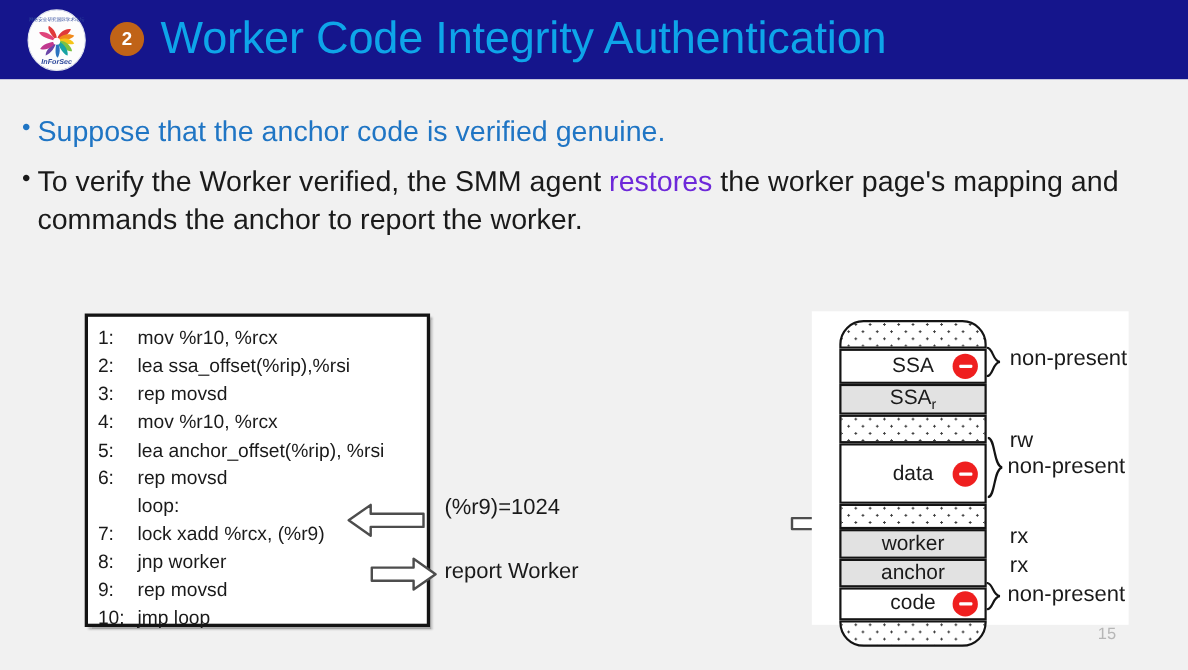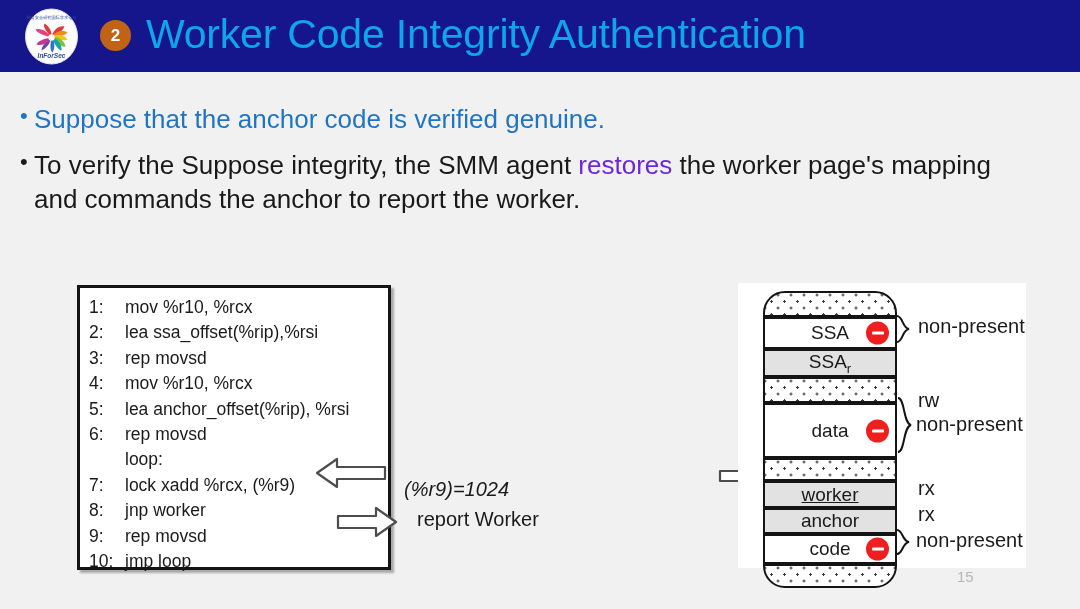--- a/index.html
+++ b/index.html
@@ -88,22 +88,22 @@
   #arrow-left-in  { left: 315px; top: 456px; }
   #arrow-right-out{ left: 336px; top: 505px; }
   #arrow-worker   { left: 718px; top: 461px; }
 
   .ann-text {
     position: absolute;
     font-size: 20px;
     color: #1a1a1a;
     white-space: nowrap;
   }
-  #ann-r9     { left: 404px; top: 478px; font-style: italic; }
-  #ann-report { left: 404px; top: 508px; margin-left: 13px; }
+  #ann-r9     { left: 404px; top: 450px; }
+  #ann-report { left: 404px; top: 508px; }
 
   
   #mem-panel {
     position: absolute;
     left: 738px; top: 283px;
     width: 288px; height: 285px;
     background: #ffffff;
   }
   #mem-stack {
     position: absolute;
@@ -158,21 +158,21 @@
     position: absolute;
     font-size: 20px;
     color: #1a1a1a;
     white-space: nowrap;
   }
   .brace { position: absolute; }
 
   
   #page-number {
     position: absolute;
-    left: 957px; top: 568px;
+    left: 998px; top: 568px;
     font-size: 15px;
     color: #b6b6b6;
   }
 </style>
 </head>
 <body>
 
 <div id="slide">
 
   <div id="header">
@@ -207,21 +207,21 @@
     <div id="header-title">Worker Code Integrity Authentication</div>
   </div>
 
   <div class="bullet-row" id="bullet-1">
     <div class="bullet-dot">•</div>
     <div class="bullet-text">Suppose that the anchor code is verified genuine.</div>
   </div>
 
   <div class="bullet-row" id="bullet-2">
     <div class="bullet-dot">•</div>
-    <div class="bullet-text"><span>To verify the Suppose integrity, the SMM agent </span><span class="hl-blue">restores</span><span> the worker page's mapping and commands the anchor to report the worker.</span></div>
+    <div class="bullet-text"><span>To verify the Worker verified, the SMM agent </span><span class="hl-blue">restores</span><span> the worker page's mapping and commands the anchor to report the worker.</span></div>
   </div>
 
   <div id="code-box">
     <div class="code-line">
       <span class="code-num">1:</span>
       <span>mov %r10, %rcx</span>
     </div>
     <div class="code-line">
       <span class="code-num">2:</span>
       <span>lea ssa_offset(%rip),%rsi</span>
@@ -305,21 +305,21 @@
 
       <div class="mem-row white" style="top:112px; height:55px;">
         <span>data</span>
         <span class="minus-badge">
             <span></span>
           </span>
       </div>
 
       <div class="mem-row dots" style="top:167px; height:23px;"></div>
 
-      <div class="mem-row gray" style="top:190px; height:27px;text-decoration:underline;">
+      <div class="mem-row gray" style="top:190px; height:27px;">
         <span>worker</span>
       </div>
 
       <div class="mem-row gray" style="top:217px; height:26px;align-items:center;">
         <span>anchor</span>
       </div>
 
       <div class="mem-row white" style="top:243px; height:30px;text-align:right;">
         <span>code</span>
         <span class="minus-badge">

